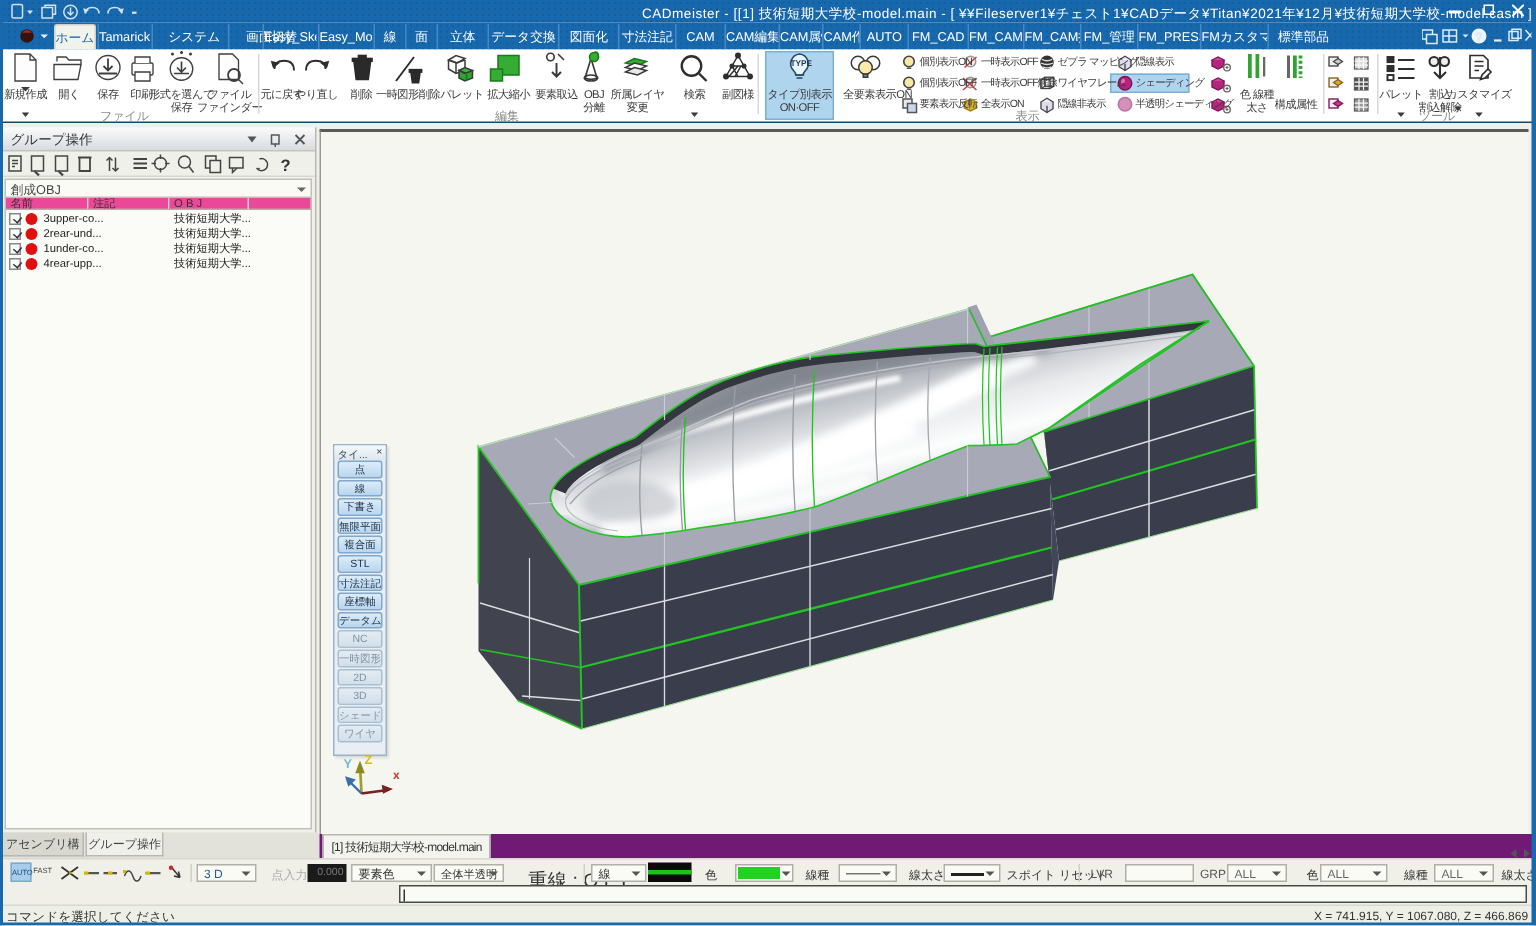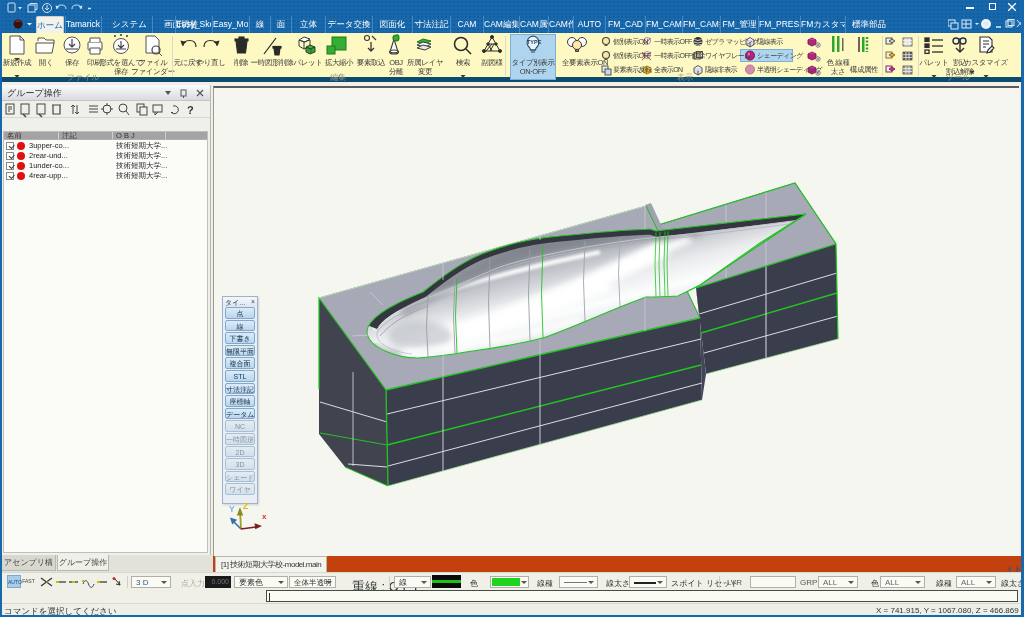--- a/index.html
+++ b/index.html
@@ -3,61 +3,62 @@
 *{margin:0;padding:0;box-sizing:border-box}
 html,body{width:1024px;height:617px;overflow:hidden;font-family:"Liberation Sans",sans-serif}
 body{position:relative;background:#f0f0e9}
 .abs{position:absolute}
 
 #titlebar{left:0;top:0;width:1024px;height:15px;background:#1868ad;background-image:radial-gradient(#135f9e 0.8px,transparent 0.9px);background-size:4px 4px;color:#fff;font-size:9px}
 #tabrow{left:0;top:15px;width:1024px;height:18px;background:#1868ad;background-image:radial-gradient(#135f9e 0.8px,transparent 0.9px);background-size:4px 4px}
 .tab{position:absolute;top:1px;height:17px;color:#fff;font-size:8.5px;text-align:center;line-height:17px;border-left:1px solid #4788c2;overflow:hidden;white-space:nowrap}
 .tab.active{background:#f2f2ec;color:#1766ab;border:1px solid #d0d0c8;border-bottom:none;border-radius:2px 2px 0 0}
 
-#ribbon{left:0;top:33px;width:1024px;height:49px;background:#fef9c3;border-bottom:5px solid #0c4a6e}
+#ribbon{left:0;top:33px;width:1024px;height:49px;background:#ffffff;border-bottom:1px solid #0c4a6e}
 .rsep{position:absolute;top:3px;height:40px;width:1px;background:#d9d9d1}
 .glabel{position:absolute;top:39px;font-size:8px;color:#8a8a85;text-align:center}
 .rlabel{position:absolute;font-size:7.5px;color:#3a3a3a;text-align:center;line-height:9px;white-space:pre;letter-spacing:-0.4px}
 .rsmall{position:absolute;font-size:7px;color:#3a3a3a;white-space:nowrap;line-height:12px;letter-spacing:-0.6px}
 
 #lpanel{left:1px;top:85px;width:210px;height:470px;background:#f0f0ea;border-right:1px solid #b8b8b0}
 #lptitle{left:0;top:0;width:209px;height:16px;background:linear-gradient(#fbfbfb,#d9dbdf);border-bottom:1px solid #c5c5c0;font-size:9px;color:#333;line-height:16px;padding-left:6px}
 #lptools{left:0;top:16px;width:209px;height:17px;border-bottom:1px solid #d8d8d0}
 #lpcombo{left:2px;top:34px;width:205px;height:14px;background:#fbfbf6;border:1px solid #c0c0b8;font-size:8.5px;color:#444;line-height:12px;padding-left:3px}
 #lptable{left:2px;top:46px;width:205px;height:422px;background:#fbfbf8;border:1px solid #c0c0b8}
-.th{position:absolute;top:0;height:8px;background:#a3a3a3;border-right:1px solid #d0d0c8;border-bottom:1px solid #b0b0a8;font-size:7.5px;color:#333;padding-left:3px;line-height:8px}
+.th{position:absolute;top:0;height:8px;background:#ec4899;border-right:1px solid #d0d0c8;border-bottom:1px solid #b0b0a8;font-size:7.5px;color:#333;padding-left:3px;line-height:8px}
 .trow{position:absolute;left:0;width:203px;height:10px;font-size:7.5px;color:#222;line-height:10px}
 .cb{position:absolute;left:2px;top:1px;width:8px;height:8px;background:#fff;border:1px solid #888}
 .cb:after{content:"";position:absolute;left:1.5px;top:1px;width:4px;height:2.5px;border-left:1.2px solid #333;border-bottom:1.2px solid #333;transform:rotate(-50deg)}
 .dot{position:absolute;left:13px;top:1px;width:8px;height:8px;border-radius:50%;background:#e01010}
 
 #vp{left:213px;top:86px;width:806px;height:470px;background:#f5f6f0;border-top:2px solid #5a5a5a;border-left:1px solid #9a9a94}
 
 #fpal{left:222px;top:296px;width:36px;height:208px;background:#e8eef4;border:1px solid #9ab3c8;box-shadow:1px 1px 2px rgba(0,0,0,.15)}
 #fpal .ttl{height:10px;font-size:7px;color:#345;padding:1px 2px;background:linear-gradient(#f5f8fa,#dce6ee)}
 .pbtn{margin:0 2px 1px 2px;height:11.6px;border:1px solid #7fa8cc;border-radius:2px;background:linear-gradient(#dcecf8,#b9d6ee);font-size:7px;color:#1a3048;text-align:center;line-height:11px;overflow:hidden;white-space:nowrap}
 .pbtn.dis{background:linear-gradient(#e4ecf2,#d2dfea);color:#7f93a5;border-color:#a8c0d4}
 
-#doctabs{left:213px;top:556px;width:811px;height:27px;background:#c2410c;border-bottom:1px solid #c8c8c0}
+#doctabs{left:213px;top:556px;width:811px;height:27px;background:#701a75;border-bottom:1px solid #c8c8c0}
 #doctab1{position:absolute;left:2px;top:0px;height:16px;background:#f4f4ee;border:1px solid #b8b8b0;border-bottom:none;font-size:8px;color:#333;line-height:15px;padding:0 5px;letter-spacing:-0.5px}
 #ltabs{left:0;top:555px;width:213px;height:17px;background:#e2e2da}
 .ltab{position:absolute;top:0;height:16px;font-size:8px;color:#444;line-height:15px;text-align:center;border:1px solid #b8b8b0;border-top:none;background:#d8d8d0}
 .ltab.active{background:#f0f0ea}
 #btoolbar{left:0;top:572px;width:1024px;height:18px;background:#f0f0e9;border-top:1px solid #d8d8d2}
 #inputrow{left:0;top:590px;width:1024px;height:13px;background:#f0f0e9}
 #cmdinput{position:absolute;left:266px;top:0px;width:752px;height:12px;background:#fbfbf6;border:1px solid #444d44}
 #statusbar{left:0;top:603px;width:1024px;height:12px;background:#eef0e8;border-top:1px solid #d8d8d2;font-size:8.5px;color:#333}
 #winborder{left:0;top:0;width:1024px;height:617px;border-left:2px solid #1868ad;border-right:3px solid #1868ad;border-bottom:2px solid #1868ad;pointer-events:none}
 .combo{position:absolute;background:#fbfbf6;border:1px solid #b0b0a8;font-size:8px;color:#333}
 .combo:after{content:"";position:absolute;right:3px;top:4px;border:3px solid transparent;border-top-color:#555}
 .lbl{position:absolute;font-size:8.5px;color:#333;white-space:nowrap}
 </style></head>
 <body>
 
 <div class="abs" id="titlebar">
+  <span style="position:absolute;left:428px;top:3px;white-space:nowrap;letter-spacing:0.35px">CADmeister - [[1] 技術短期大学校-model.main - [ ¥¥Fileserver1¥チェスト1¥CADデータ¥Titan¥2021年¥12月¥技術短期大学校-model.casm ]]</span>
   <svg class="abs" style="left:6px;top:2px" width="100" height="12" viewBox="0 0 100 12">
     <g stroke="#cfe2f2" fill="none" stroke-width="1">
       <rect x="2" y="1" width="7" height="9" rx="1"></rect>
         <path d="M12 5l2 2.5 2-2.5z" fill="#cfe2f2" stroke="none"></path>
       <rect x="22" y="3" width="7" height="7"></rect>
         <path d="M24 3v-1.5h7v6h-2"></path>
       <circle cx="41" cy="6" r="4.5"></circle>
         <path d="M41 3v5m-2-2l2 2 2-2"></path>
       <path d="M51 7q0-4 4.5-4t4.5 4"></path>
         <path d="M53.5 4.5l-3 2.5-1-3.5z" fill="#cfe2f2" stroke="none"></path>
@@ -405,20 +406,21 @@
           <path d="M125 10l3 4"></path>
         <rect x="136" y="3" width="7" height="8"></rect>
           <rect x="139" y="6" width="7" height="8" fill="#f0f0ea"></rect>
         <rect x="152" y="4" width="9" height="7"></rect>
           <path d="M154 11l0 3 3-3"></path>
         <path d="M172 5a4 4 0 1 1-1 7m-1-1l1 1 1-1"></path>
         <text x="186" y="13" font-size="11" fill="#333" stroke="none" font-family="Liberation Sans" font-weight="bold">?</text>
       </g>
     </svg>
   </div>
+  <div class="abs" id="lpcombo">創成OBJ<span style="position:absolute;right:3px;top:5px;width:0;height:0;border:3px solid transparent;border-top-color:#666"></span></div>
   <div class="abs" id="lptable">
     <div class="th" style="left:0;width:55px">名前</div>
     <div class="th" style="left:55px;width:54px">注記</div>
     <div class="th" style="left:109px;width:53px">O B J</div>
     <div class="th" style="left:162px;width:41px;border-right:none"></div>
     <div class="trow" style="top:9px">
         <span class="cb"></span>
         <span class="dot"></span>
         <span style="position:absolute;left:25px">3upper-co...</span>
         <span style="position:absolute;left:112px">技術短期大学...</span>

